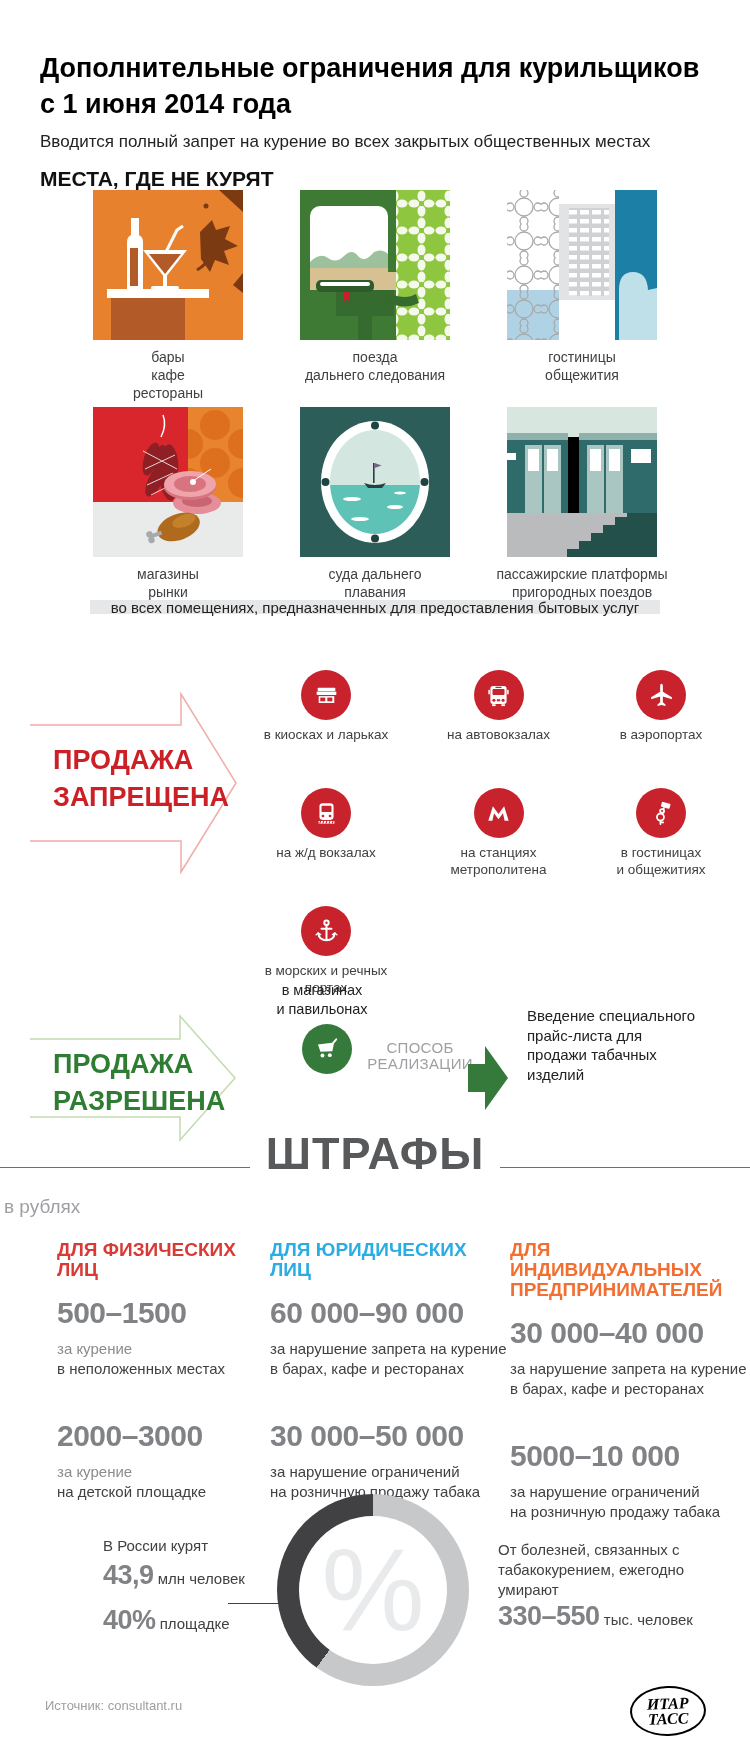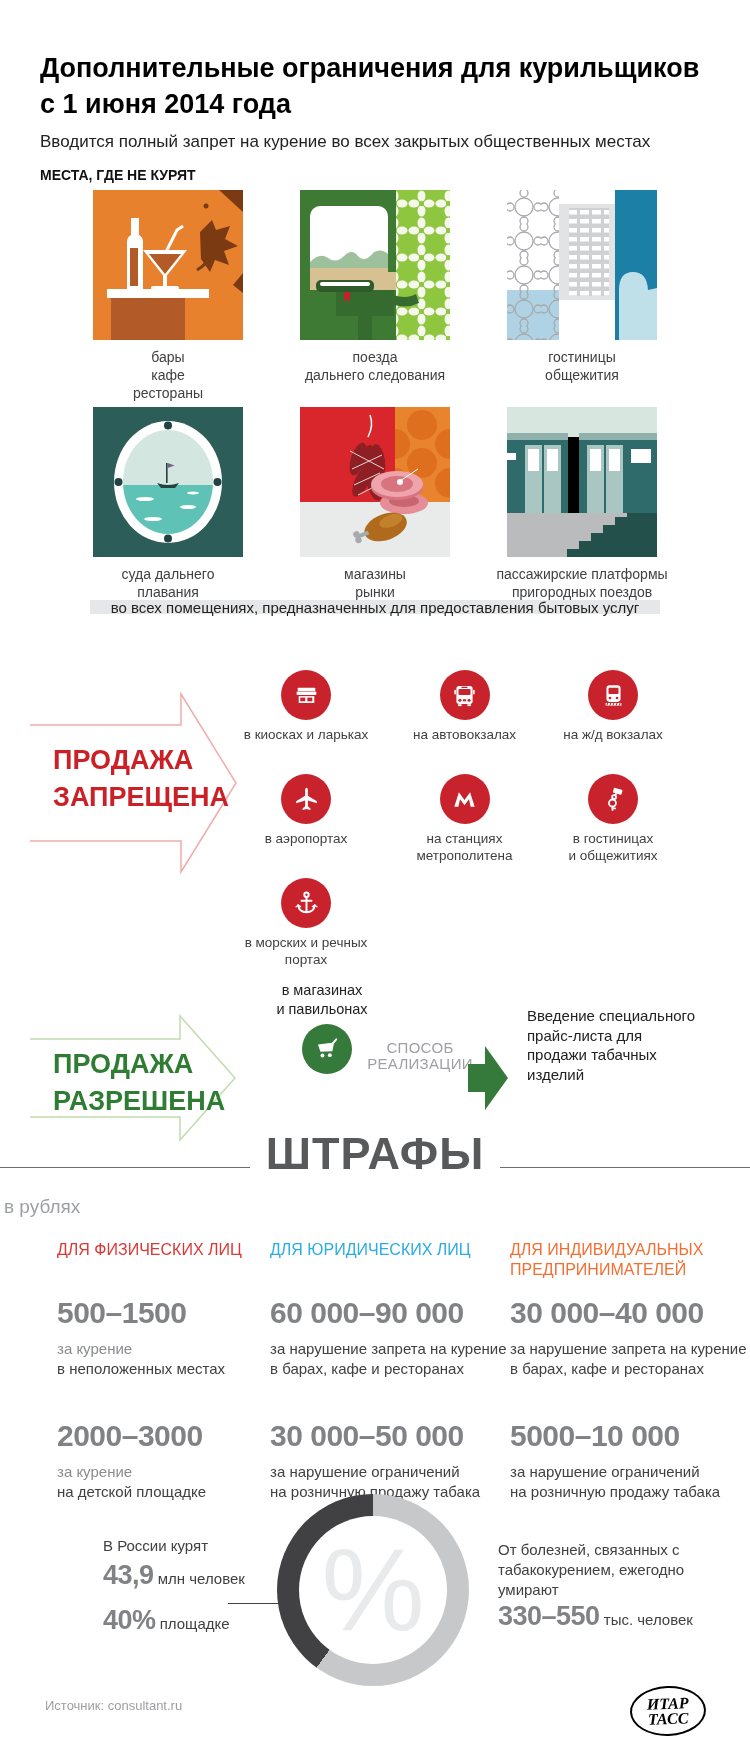--- a/index.html
+++ b/index.html
@@ -2,36 +2,36 @@
 <html><head>
 <meta charset="utf-8">
 <style>
   html,body{margin:0;padding:0;background:#fff;}
   .page{position:relative;width:750px;height:1742px;background:#fff;overflow:hidden;
         font-family:"Liberation Sans",sans-serif;color:#1a1a1a;}
 
   
   .title{position:absolute;left:40px;top:50px;font-size:27px;font-weight:bold;line-height:36px;color:#000;}
   .subtitle{position:absolute;left:40px;top:132px;font-size:17px;color:#222;}
-  .places-label{position:absolute;left:40px;top:167px;font-size:14px;font-weight:bold;color:#111;}
+  .places-label{position:absolute;left:40px;top:167px;font-size:21px;font-weight:bold;color:#111;}
 
   
   .tiles{position:absolute;left:93px;top:190px;display:grid;grid-template-columns:repeat(3,150px);column-gap:57px;}
   .tile-cell{width:150px;}
   .tile{width:150px;height:150px;display:block;}
   .tile-label{margin:8px 0 0 -12px;width:174px;height:59px;text-align:center;font-size:14px;line-height:18px;color:#414042;}
 
   
   .banner{position:absolute;left:90px;top:600px;width:570px;height:14px;background:#E6E7E8;
           display:flex;align-items:center;justify-content:center;font-size:15px;color:#222;}
 
   
   .arrow-banned{position:absolute;left:30px;top:688px;}
   .arrow-banned-label{position:absolute;left:53px;top:742px;font-size:27px;font-weight:bold;line-height:37px;color:#CB2026;}
-  .banned-grid{position:absolute;left:226px;top:662px;display:grid;grid-template-columns:160px 157px 140px;}
+  .banned-grid{position:absolute;left:246px;top:662px;display:grid;grid-template-columns:160px 157px 140px;gap:14px;}
   .b-cell{min-height:96px;text-align:center;padding-top:8px;}
   .rcircle{width:50px;height:50px;border-radius:50%;background:#C8232C;margin:0 auto;
            display:flex;align-items:center;justify-content:center;}
   .rcircle svg{width:27px;height:27px;}
   .b-label{margin-top:6px;font-size:13.5px;line-height:17px;color:#414042;}
 
   
   .place-label{position:absolute;left:242px;top:981px;width:160px;text-align:center;font-size:14.5px;line-height:19px;color:#222;}
   .arrow-allowed{position:absolute;left:30px;top:1012px;}
   .arrow-allowed-label{position:absolute;left:53px;top:1046px;font-size:27px;font-weight:bold;line-height:37px;color:#2E7D33;}
@@ -44,21 +44,21 @@
   .result-text{position:absolute;left:527px;top:1006px;width:178px;font-size:15px;line-height:19.5px;color:#222;}
   .result-text .par2{margin-top:10px;}
 
   
   .fines-line{position:absolute;left:0;top:1167px;width:750px;height:1px;background:#6D6E71;}
   .fines-head{position:absolute;left:0;top:1130px;width:750px;text-align:center;}
   .fines-title{position:relative;display:inline-block;background:#fff;padding:0 16px;
                font-size:45px;font-weight:bold;color:#58595B;letter-spacing:1px;line-height:48px;}
   .fines-sub{position:absolute;left:4px;top:1196px;width:750px;text-align:left;font-size:19px;color:#9D9FA2;}
   .fines-grid{position:absolute;left:57px;top:1240px;display:grid;grid-template-columns:213px 240px 210px;}
-  .f-head{font-size:16px;font-weight:normal;line-height:20px;min-height:40px;}
+  .f-head{font-size:19px;font-weight:bold;line-height:20px;min-height:40px;}
   .f-col1 .f-head{color:#D93A35;}
   .f-col2 .f-head{color:#2BACE2;}
   .f-col3 .f-head{color:#F26F31;}
   .f-amount{margin-top:16px;font-size:30px;font-weight:bold;color:#808285;letter-spacing:-.5px;white-space:nowrap;}
   .f-amount.second{margin-top:40px;}
   .f-desc{margin-top:9px;font-size:15px;line-height:20px;color:#414042;}
   .f-desc div{white-space:nowrap;}
   .f-desc .lighter{color:#8A8C8E;}
 
   
@@ -181,52 +181,20 @@
         <rect x="0" y="100" width="52" height="50" fill="#AFD3E4"></rect>
         <rect x="0" y="0" width="52" height="150" fill="url(#wp)"></rect>
         <rect x="52" y="14" width="56" height="96" fill="#E2E3E4"></rect>
         <rect x="62" y="18" width="40" height="88" fill="url(#bw)"></rect>
         <rect x="108" y="0" width="42" height="150" fill="#1C7FA5"></rect>
         <path d="M112 150 L112 100 Q112 82 126 82 Q140 82 141 100 L150 98 L150 150 Z" fill="#BFE0E8"></path>
       </svg>
       <div class="tile-label">
         <div>гостиницы</div>
         <div>общежития</div>
-        <div></div>
-      </div>
-    </div>
-
-    <div class="tile-cell">
-      <svg class="tile" viewBox="0 0 150 150">
-        <defs>
-            <clipPath id="ph">
-              <ellipse cx="75" cy="75" rx="45" ry="52"></ellipse>
-            </clipPath>
-          </defs>
-        <rect width="150" height="150" fill="#2C5D59"></rect>
-        <ellipse cx="75" cy="75" rx="54" ry="61" fill="#fff"></ellipse>
-        <g clip-path="url(#ph)">
-          <rect x="20" y="14" width="110" height="64" fill="#D3E6E0"></rect>
-          <rect x="20" y="78" width="110" height="60" fill="#5FC2B6"></rect>
-          <ellipse cx="52" cy="92" rx="9" ry="2" fill="#fff"></ellipse>
-          <ellipse cx="95" cy="100" rx="8" ry="2" fill="#fff"></ellipse>
-          <ellipse cx="60" cy="112" rx="9" ry="2" fill="#fff"></ellipse>
-          <ellipse cx="100" cy="86" rx="6" ry="1.5" fill="#fff"></ellipse>
-          <path d="M64 76 q11 4 22 0 l-4 5 h-14 z" fill="#23413E"></path>
-          <rect x="73" y="56" width="1.6" height="20" fill="#23413E"></rect>
-          <path d="M74.6 56 l7 2.5 -7 2.5 z" fill="#7B5E8A"></path>
-        </g>
-        <circle cx="75" cy="18.5" r="4" fill="#1F4340"></circle>
-        <circle cx="75" cy="131.5" r="4" fill="#1F4340"></circle>
-        <circle cx="25.5" cy="75" r="4" fill="#1F4340"></circle>
-        <circle cx="124.5" cy="75" r="4" fill="#1F4340"></circle>
-      </svg>
-      <div class="tile-label">
-        <div>суда дальнего</div>
-        <div>плавания</div>
         <div></div>
       </div>
     </div>
 
     <div class="tile-cell">
       <svg class="tile" viewBox="0 0 150 150">
         <defs>
             <clipPath id="orc">
               <rect x="95" y="0" width="55" height="95"></rect>
             </clipPath>
@@ -268,20 +236,52 @@
       </svg>
       <div class="tile-label">
         <div>магазины</div>
         <div>рынки</div>
         <div></div>
       </div>
     </div>
 
     <div class="tile-cell">
       <svg class="tile" viewBox="0 0 150 150">
+        <defs>
+            <clipPath id="ph">
+              <ellipse cx="75" cy="75" rx="45" ry="52"></ellipse>
+            </clipPath>
+          </defs>
+        <rect width="150" height="150" fill="#2C5D59"></rect>
+        <ellipse cx="75" cy="75" rx="54" ry="61" fill="#fff"></ellipse>
+        <g clip-path="url(#ph)">
+          <rect x="20" y="14" width="110" height="64" fill="#D3E6E0"></rect>
+          <rect x="20" y="78" width="110" height="60" fill="#5FC2B6"></rect>
+          <ellipse cx="52" cy="92" rx="9" ry="2" fill="#fff"></ellipse>
+          <ellipse cx="95" cy="100" rx="8" ry="2" fill="#fff"></ellipse>
+          <ellipse cx="60" cy="112" rx="9" ry="2" fill="#fff"></ellipse>
+          <ellipse cx="100" cy="86" rx="6" ry="1.5" fill="#fff"></ellipse>
+          <path d="M64 76 q11 4 22 0 l-4 5 h-14 z" fill="#23413E"></path>
+          <rect x="73" y="56" width="1.6" height="20" fill="#23413E"></rect>
+          <path d="M74.6 56 l7 2.5 -7 2.5 z" fill="#7B5E8A"></path>
+        </g>
+        <circle cx="75" cy="18.5" r="4" fill="#1F4340"></circle>
+        <circle cx="75" cy="131.5" r="4" fill="#1F4340"></circle>
+        <circle cx="25.5" cy="75" r="4" fill="#1F4340"></circle>
+        <circle cx="124.5" cy="75" r="4" fill="#1F4340"></circle>
+      </svg>
+      <div class="tile-label">
+        <div>суда дальнего</div>
+        <div>плавания</div>
+        <div></div>
+      </div>
+    </div>
+
+    <div class="tile-cell">
+      <svg class="tile" viewBox="0 0 150 150">
         <rect width="150" height="150" fill="#D7E6DF"></rect>
         <rect x="61" y="30" width="11" height="76" fill="#000"></rect>
         <rect x="0" y="26" width="61" height="80" fill="#2F6B6B"></rect>
         <rect x="72" y="26" width="78" height="80" fill="#2F6B6B"></rect>
         <rect x="0" y="26" width="61" height="7" fill="#8FB0AB"></rect>
         <rect x="72" y="26" width="78" height="7" fill="#8FB0AB"></rect>
         <rect x="18" y="38" width="17" height="68" fill="#A9C6C2"></rect>
         <rect x="37" y="38" width="17" height="68" fill="#A9C6C2"></rect>
         <rect x="21" y="42" width="11" height="22" fill="#fff"></rect>
         <rect x="40" y="42" width="11" height="22" fill="#fff"></rect>
@@ -344,41 +344,41 @@
         </svg>
       </div>
       <div class="b-label">
         <div>на автовокзалах</div>
         <div></div>
       </div>
     </div>
     <div class="b-cell">
       <div class="rcircle">
         <svg viewBox="0 0 26 26">
+          <path d="M13 1.6 c0.9 0 1.3 1 1.3 2.2 v5.6 l8.7 5.2 v2.1 l-8.7 -2.7 v5.6 l2.5 2 v1.6 l-3.8 -1 -3.8 1 v-1.6 l2.5 -2 v-5.6 l-8.7 2.7 v-2.1 l8.7 -5.2 V3.8 c0 -1.2 0.4 -2.2 1.3 -2.2 z" fill="#fff"></path>
+        </svg>
+      </div>
+      <div class="b-label">
+        <div>в аэропортах</div>
+        <div></div>
+      </div>
+    </div>
+    <div class="b-cell">
+      <div class="rcircle">
+        <svg viewBox="0 0 26 26">
           <rect x="6.2" y="3.2" width="13.6" height="16" rx="3.2" fill="#fff"></rect>
           <rect x="8.2" y="5.6" width="9.6" height="6" rx="0.8" fill="#C8232C"></rect>
           <circle cx="9.6" cy="15.4" r="1.3" fill="#C8232C"></circle>
           <circle cx="16.4" cy="15.4" r="1.3" fill="#C8232C"></circle>
           <rect x="5.4" y="20.2" width="15.2" height="2.6" fill="#fff"></rect>
           <path d="M7.4 20.2 l-1 2.6 M10.4 20.2 l-1 2.6 M13.4 20.2 l-1 2.6 M16.4 20.2 l-1 2.6 M19.4 20.2 l-1 2.6" stroke="#C8232C" stroke-width="1"></path>
         </svg>
       </div>
       <div class="b-label">
         <div>на ж/д вокзалах</div>
-        <div></div>
-      </div>
-    </div>
-    <div class="b-cell">
-      <div class="rcircle">
-        <svg viewBox="0 0 26 26">
-          <path d="M13 1.6 c0.9 0 1.3 1 1.3 2.2 v5.6 l8.7 5.2 v2.1 l-8.7 -2.7 v5.6 l2.5 2 v1.6 l-3.8 -1 -3.8 1 v-1.6 l2.5 -2 v-5.6 l-8.7 2.7 v-2.1 l8.7 -5.2 V3.8 c0 -1.2 0.4 -2.2 1.3 -2.2 z" fill="#fff"></path>
-        </svg>
-      </div>
-      <div class="b-label">
-        <div>в аэропортах</div>
         <div></div>
       </div>
     </div>
     <div class="b-cell">
       <div class="rcircle">
         <svg viewBox="0 0 26 26">
           <path d="M3.2 20 L7.6 6 L13 13.4 L18.4 6 L22.8 20 L18.9 20 L17.3 12.8 L13 18.6 L8.7 12.8 L7.1 20 Z" fill="#fff"></path>
         </svg>
       </div>
       <div class="b-label">

